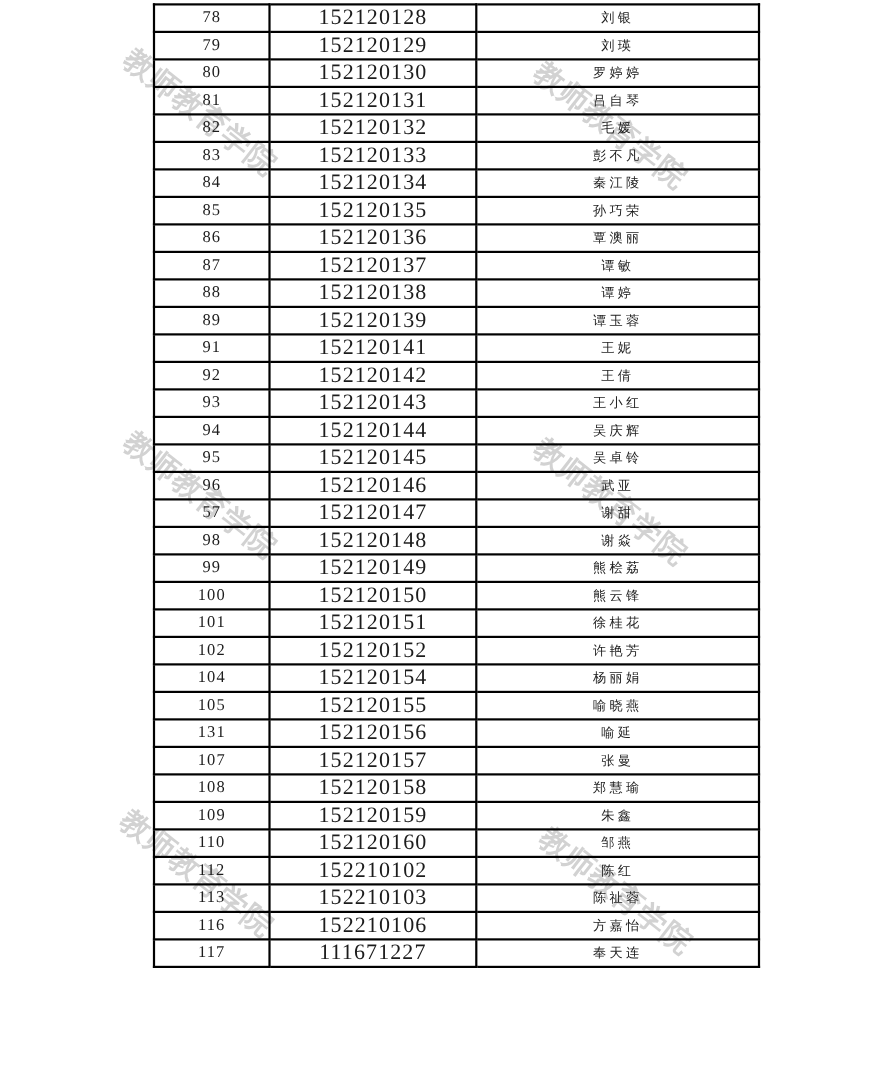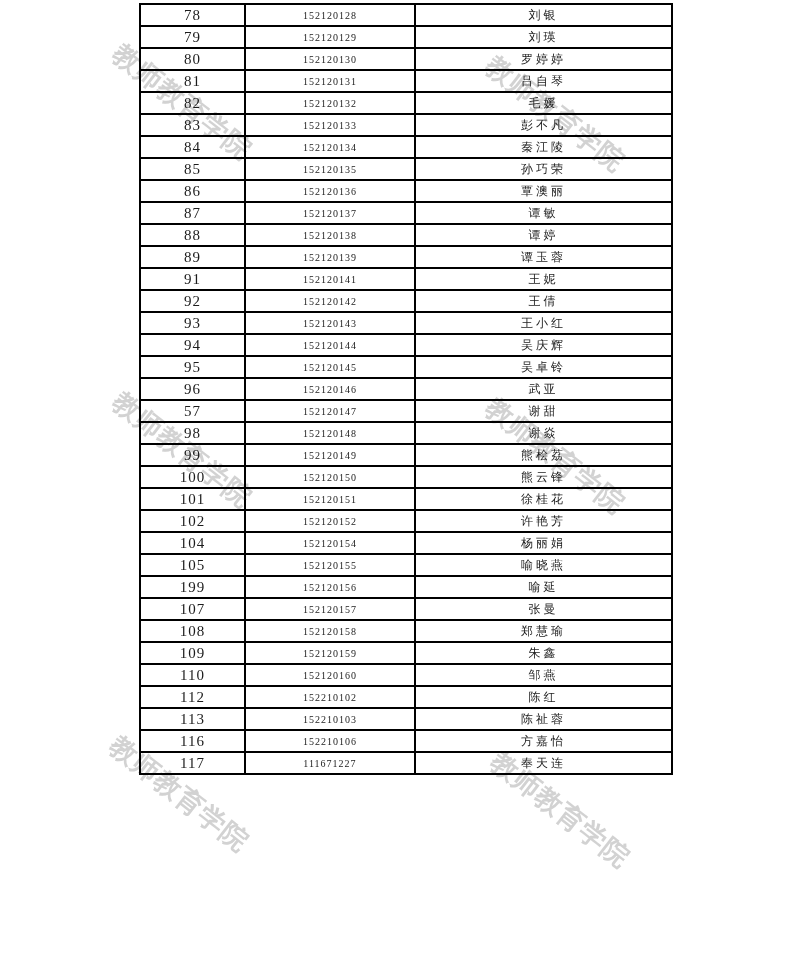--- a/index.html
+++ b/index.html
@@ -60,21 +60,21 @@
     height: 22px;
     padding: 0;
     text-align: center;
     vertical-align: middle;
     color: #1c1c1c;
     box-sizing: border-box;
     overflow: hidden;
     white-space: nowrap;
   }
   td.c0 { width: 105px; font-size: 15px; letter-spacing: 1px; }
-  td.c1 { width: 170px; font-size: 10px; letter-spacing: 1px; }
+  td.c1 { width: 188px; font-size: 20px; letter-spacing: 1px; }
   td.c2 { width: 257px; font-size: 12px; letter-spacing: 3px; }
 </style>
 </head>
 <body>
 
 <div class="page">
 
   <div class="watermark-layer">
     <span class="watermark wm-a">教师教育学院</span>
     <span class="watermark wm-b">教师教育学院</span>
@@ -210,21 +210,21 @@
           <td class="c0">104</td>
           <td class="c1">152120154</td>
           <td class="c2">杨丽娟</td>
         </tr>
         <tr>
           <td class="c0">105</td>
           <td class="c1">152120155</td>
           <td class="c2">喻晓燕</td>
         </tr>
         <tr>
-          <td class="c0">199</td>
+          <td class="c0">131</td>
           <td class="c1">152120156</td>
           <td class="c2">喻延</td>
         </tr>
         <tr>
           <td class="c0">107</td>
           <td class="c1">152120157</td>
           <td class="c2">张曼</td>
         </tr>
         <tr>
           <td class="c0">108</td>

